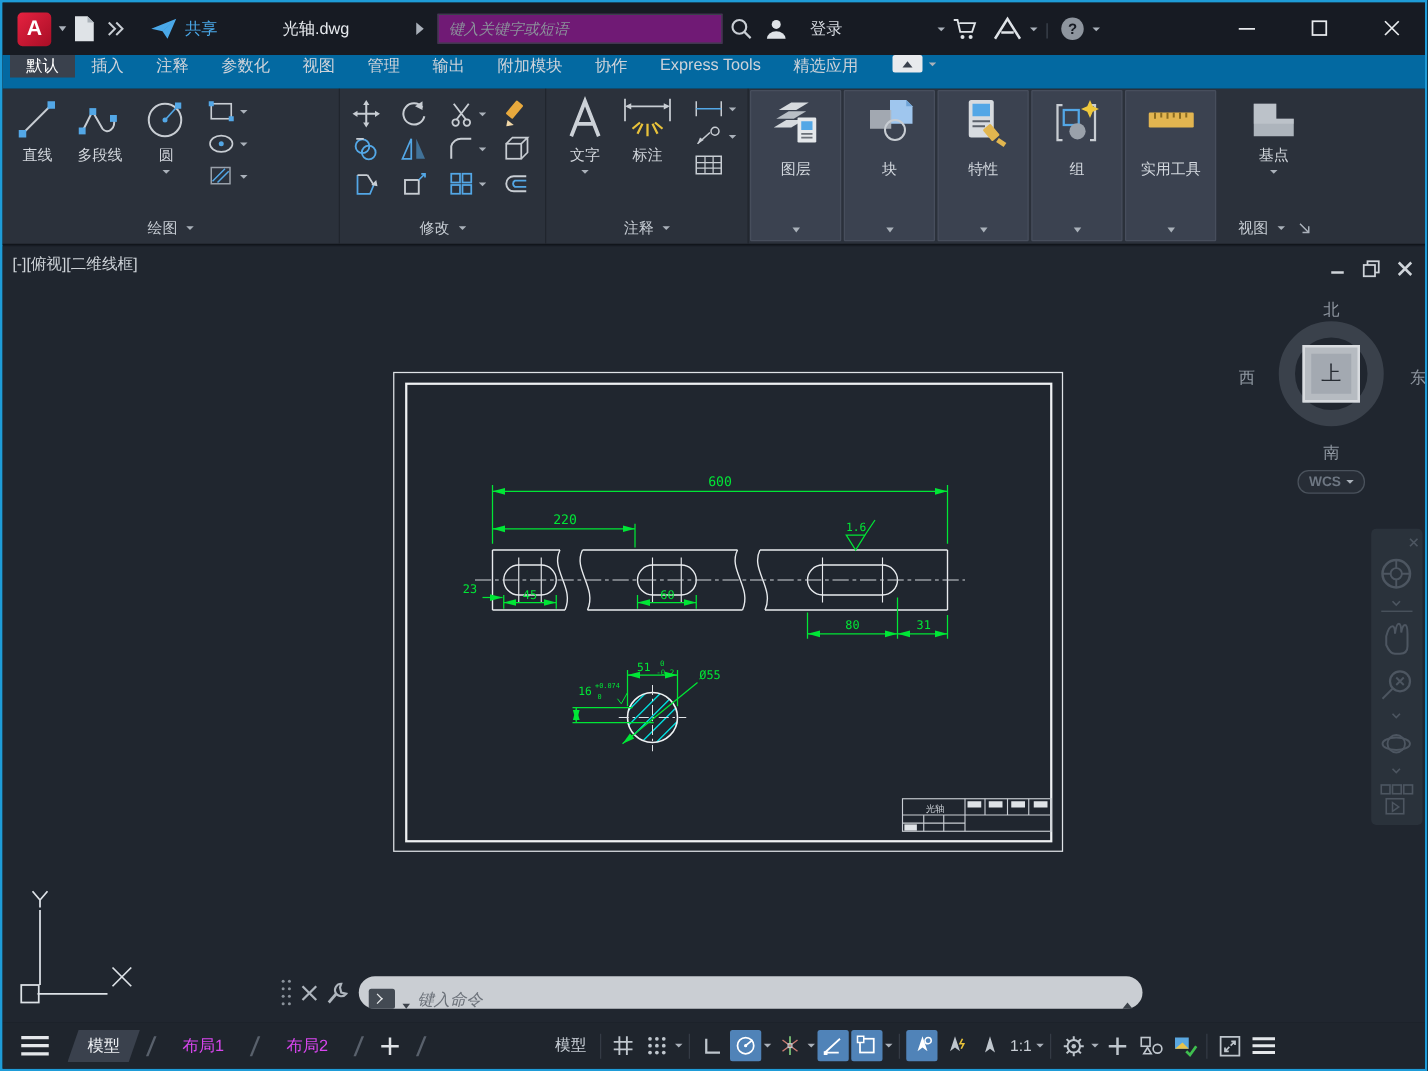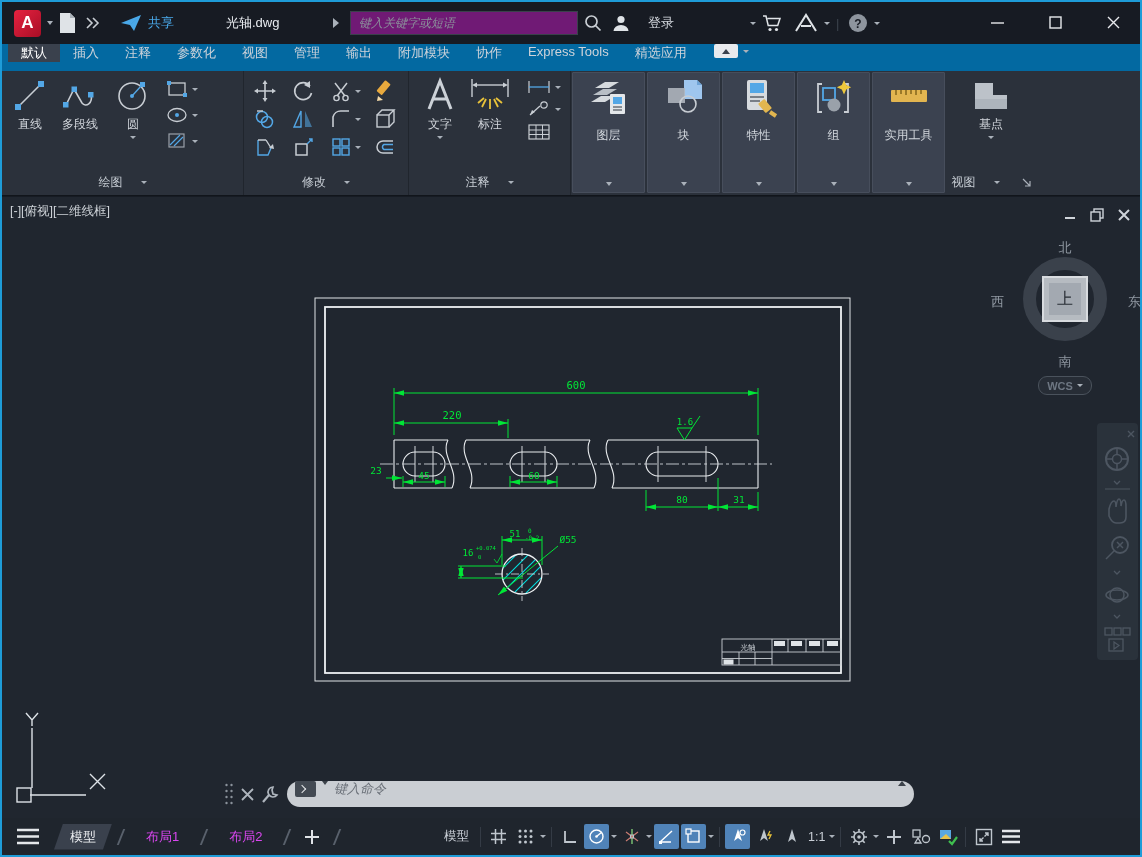--- a/index.html
+++ b/index.html
@@ -24,21 +24,21 @@
   .ribtabs{position:absolute;left:0;top:42px;width:1138px;height:27px;background:#0369a1;display:flex;align-items:flex-start;padding-left:6px}
   .ribtab{padding:0 13px;display:flex;align-items:center;font-size:13px;color:#ced3da;cursor:default}
   .ribtab.active{background:#3a414d;color:#fff}
   .collapsebtn{display:flex;align-items:center;gap:5px;margin-left:14px}
   .collapsebtn .pill{width:24px;height:14px;background:#e8eaed;border-radius:2px;display:flex;align-items:center;justify-content:center}
   .collapsebtn .pill .up{width:0;height:0;border-left:4px solid transparent;border-right:4px solid transparent;border-bottom:5px solid #3a414d}
 
   
   .ribbon{position:absolute;left:0;top:69px;width:1138px;height:125px;background:#2b313b;display:flex;border-bottom:1px solid #11151b}
   .rpanel{position:relative;height:100%;border-right:1px solid #20252d}
-  .plabel{position:absolute;left:0;bottom:4px;width:100%;display:flex;align-items:center;justify-content:center;gap:18px;color:#c6ccd3;font-size:12px}
+  .plabel{position:absolute;left:0;bottom:4px;width:100%;display:flex;align-items:center;justify-content:center;gap:7px;color:#c6ccd3;font-size:12px}
   .bigbtn{display:flex;flex-direction:column;align-items:center;justify-content:flex-start;padding-top:6px;gap:3px;color:#d3d7dd;font-size:12px}
   .boxpanel{background:#3b4250;border:1px solid #474e5c;border-radius:1px;margin:1px 1px 2px 1px;width:73px;display:flex;flex-direction:column;align-items:center;padding-top:5px;position:relative}
   .boxpanel .blabel{color:#d3d8de;font-size:12px;margin-top:9px}
   .boxpanel .bcar{position:absolute;bottom:6px;left:50%;transform:translateX(-50%)}
   .mgrid{display:grid;grid-template-columns:38px 38px 44px 34px;grid-auto-rows:28px;padding:6px 0 0 6px;align-items:center}
   .mcell{display:flex;align-items:center;gap:3px;justify-content:flex-start;padding-left:4px}
   .smallcol{display:flex;flex-direction:column;gap:6px;padding-top:8px}
   .smallrow{display:flex;align-items:center;gap:4px}
 
   
@@ -57,21 +57,21 @@
   .vc-top{position:absolute;left:37px;top:37px;width:46px;height:46px;background:#b6bbc1;border:2px solid #d8dbdf;display:flex;align-items:center;justify-content:center}
   .vc-top .inner{width:32px;height:32px;background:#a3a9b1;display:flex;align-items:center;justify-content:center;color:#272c33;font-size:16px}
   .wcs{position:absolute;left:1036px;top:179px;width:54px;height:19px;border:1px solid #4a525c;border-radius:9px;background:#272d36;display:flex;align-items:center;justify-content:center;gap:4px;color:#6e7783;font-size:11px;font-weight:bold}
 
   
   .navbar{position:absolute;left:1095px;top:226px;width:41px;height:237px;background:rgba(58,66,77,.42);border-radius:4px}
   .navbar svg{display:block;margin:0 auto}
 
   
   .cmdbar{position:absolute;left:222px;top:583px;width:690px;height:28px;display:flex;align-items:center;gap:7px}
-  .cmdfield{position:relative;flex:1;height:26px;background:#caced3;border-radius:13px;display:flex;align-items:flex-start;padding:0 8px;gap:6px}
+  .cmdfield{position:relative;flex:1;height:26px;background:#caced3;border-radius:13px;display:flex;align-items:flex-end;padding:0 8px;gap:6px}
   .cmdfield input{flex:1;border:none;background:transparent;font-size:13px;font-style:italic;color:#565c64;outline:none}
   .cmdfield input::placeholder{color:#6b7179;font-style:italic}
   .termchip{width:21px;height:16px;background:#434a53;border-radius:2px;position:relative}
   .termchip::after{content:"";position:absolute;left:4px;top:5px;width:5px;height:5px;border-left:1.5px solid #e8eaec;border-bottom:1.5px solid #e8eaec;transform:rotate(-135deg)}
   .car.dark{border-top-color:#3c424a}
   .upcar{width:0;height:0;border-left:4px solid transparent;border-right:4px solid transparent;border-bottom:5px solid #3c424a}
 
   
   .statusbar{position:absolute;left:0;top:816px;width:1138px;height:37px;background:#1f252d;display:flex;align-items:center}
   .sb-left{display:flex;align-items:center;height:100%;margin-left:14px;gap:4px}
@@ -216,21 +216,21 @@
     <div class="collapsebtn">
       <div class="pill">
           <div class="up"></div>
         </div>
       <span class="car sm"></span>
     </div>
   </div>
 
   <div class="ribbon">
 
-    <div class="rpanel" style="width:242px">
+    <div class="rpanel" style="width:270px">
       <div style="display:flex;padding-left:6px">
         <div class="bigbtn" style="width:44px">
           <svg width="34" height="36" viewBox="0 0 34 36">
               <line x1="5" y1="30" x2="28" y2="7" stroke="#c8cdd3" stroke-width="1.6"></line>
               <rect x="2" y="27" width="6" height="6" fill="#53a7e6"></rect>
               <rect x="25" y="4" width="6" height="6" fill="#53a7e6"></rect>
             </svg>
           <span>直线</span>
         </div>
         <div class="bigbtn" style="width:56px">

